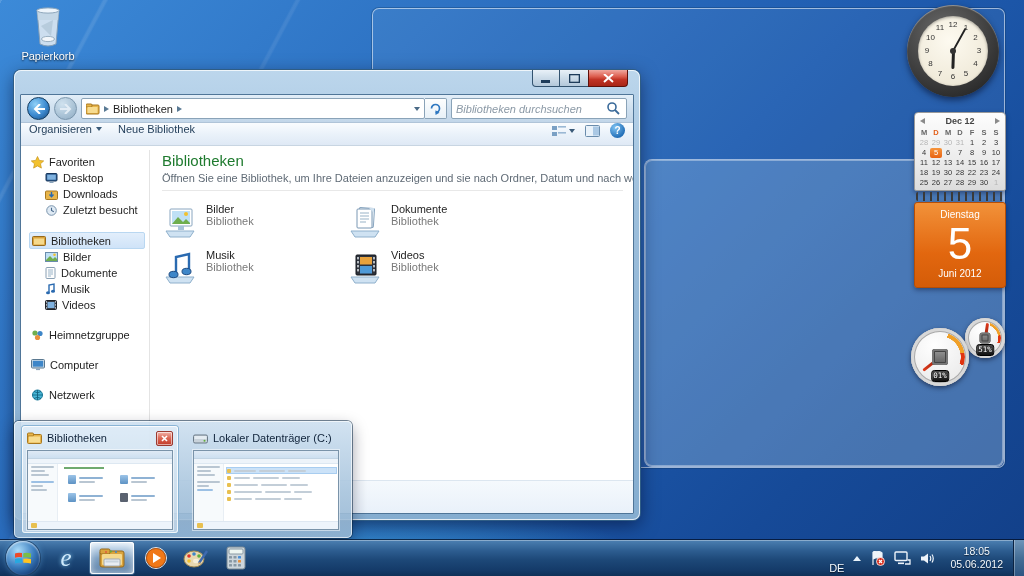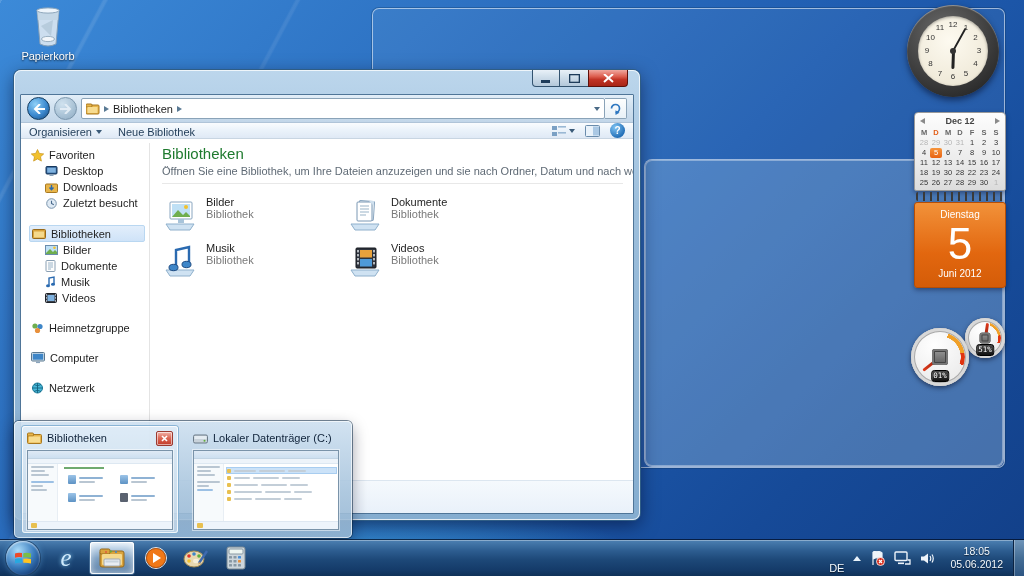--- a/index.html
+++ b/index.html
@@ -99,22 +99,22 @@
     padding:0 4px; gap:4px; }
   .crumb { color:#1e1e1e; }
   .addr-caret { margin-left:auto; }
   .tri-d { border-width:4px 3.5px 0 3.5px; border-color:#4a6a86 transparent transparent transparent; }
   .tri-crumb { border-width:3.5px 0 3.5px 5px; border-color:transparent transparent transparent #5a7документ; border-color:transparent transparent transparent #5a7a94; }
   .refresh { width:22px; height:21px; border:1px solid #8aa3b8; border-left:none; border-radius:0 2px 2px 0; margin-left:-4px;
     background:linear-gradient(#fdfefe,#e8f1f8); display:flex; align-items:center; justify-content:center; }
   .searchbox { width:176px; height:21px; background:#fff; border:1px solid #8aa3b8; border-radius:2px; display:flex; align-items:center; flex:0 0 auto; }
   .searchbox input { flex:1; border:none; outline:none; font-family:inherit; font-size:11px; padding:0 4px; background:transparent; }
   .searchbox input::placeholder { color:#8b99a6; font-style:italic; }
-  .toolbar { height:16px; background:linear-gradient(#fafcfe,#eaf2fa 50%,#dfe9f5); border-bottom:1px solid #c8d5e2;
-    display:flex; align-items:flex-end; padding:0 8px; gap:16px; color:#1f3b57; }
+  .toolbar { height:23px; background:linear-gradient(#fafcfe,#eaf2fa 50%,#dfe9f5); border-bottom:1px solid #c8d5e2;
+    display:flex; align-items:flex-start; padding:0 8px; gap:16px; color:#1f3b57; }
   .tool-right { margin-left:auto; display:flex; align-items:center; gap:10px; }
   .body { flex:1; display:flex; min-height:0; }
   .side { width:128px; padding:8px 0 0 8px; overflow:hidden; }
   .srow { display:flex; align-items:center; gap:5px; height:16px; white-space:nowrap; padding-left:2px; }
   .srow.child { padding-left:16px; }
   .srow.sel { background:linear-gradient(#e2eefb,#cfe3f8); border:1px solid #b9d7f1; border-radius:2px; height:17px; width:116px; }
   .sgap { height:14px; }
   .vsep { width:1px; background:#e4e4e4; margin-top:4px; }
   .main { flex:1; padding:6px 10px 0 12px; overflow:hidden; }
   .main h1 { font-size:15px; font-weight:400; color:#1e7a2e; margin-bottom:3px; }
@@ -330,20 +330,27 @@
           <span class="crumb">Bibliotheken</span>
           <span class="tri tri-crumb"></span>
           <span class="tri tri-d addr-caret"></span>
         </div>
         <div class="refresh">
           <svg width="13" height="13" viewBox="0 0 13 13">
             <path d="M2.5 6.5 A4 4 0 1 1 6.5 10.5" fill="none" stroke="#2d77c0" stroke-width="1.7"></path>
             <path d="M6.5 13 L6.5 8.3 L10.5 10.8 Z" fill="#2d77c0"></path>
           </svg>
         </div>
+        <div class="searchbox">
+          <input type="text" placeholder="Bibliotheken durchsuchen" style="">
+          <svg width="18" height="15" style="flex:0 0 auto; margin-right:3px;">
+            <circle cx="7" cy="6" r="4" fill="none" stroke="#3a6a9a" stroke-width="1.6"></circle>
+            <path d="M10 9 L14 13" stroke="#3a6a9a" stroke-width="1.8"></path>
+          </svg>
+        </div>
       </div>
 
       <div class="toolbar">
         <span style="display:flex;align-items:center;gap:4px;">
           <span>Organisieren</span>
           <span class="tri tri-d" style="border-top-color:#3a5a78;"></span>
         </span>
         <span>Neue Bibliothek</span>
         <span class="tool-right">
           <span style="display:flex;align-items:center;gap:3px;">

